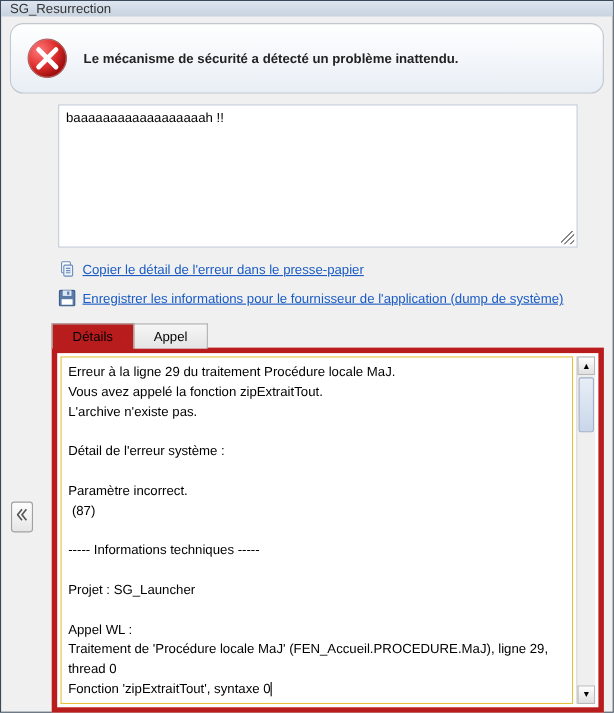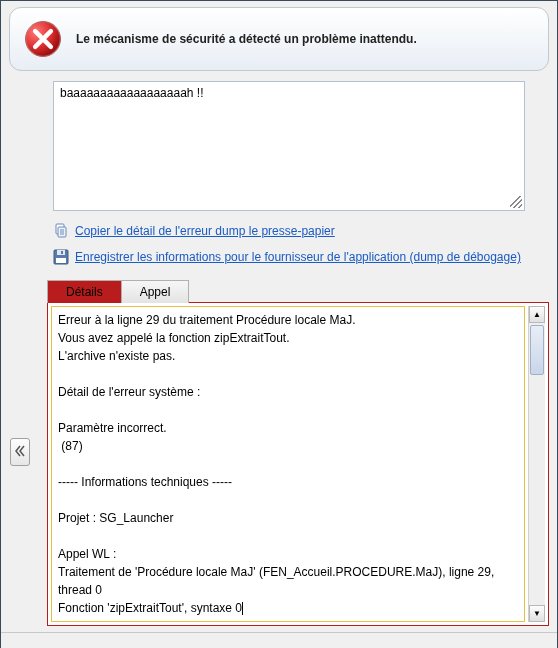--- a/index.html
+++ b/index.html
@@ -147,21 +147,21 @@
     position: relative;
     top: 1px;
     margin-right: -1px;
   }
   .tab.active {
     background: #b91c1c;
     z-index: 2;
   }
   .detail-panel {
     flex: 1;
-    border: 1px solid #b91c1c;
+    border: 5px solid #b91c1c;
     background: #fff;
     margin: 0 0 0 10px;
     min-height: 0;
     display: flex;
   }
   .detail-inner {
     flex: 1;
     border: 1px solid #e8c040;
     margin: 3px;
     padding: 4px 6px;
@@ -203,20 +203,23 @@
   }
   .cursor-caret {
     display:inline-block; width:1px; height:13px; background:#000; vertical-align:text-bottom;
   }
 </style>
 </head>
 <body>
 
 <div class="window">
 
+  <div class="titlebar">
+    <span>SG_Resurrection</span>
+  </div>
 
   <div class="content">
 
     <div class="header-bar">
       <span class="error-icon">
         <svg viewBox="0 0 48 48">
           <defs>
             <radialGradient id="rg" cx="30%" cy="30%" r="70%">
               <stop offset="0%" stop-color="#ff7a7a"></stop>
               <stop offset="60%" stop-color="#e03030"></stop>
@@ -253,33 +256,33 @@
         <div class="link-row">
           <span class="icon">
             <svg viewBox="0 0 16 16">
               <rect x="3" y="1" width="8" height="10" rx="1" fill="#fff" stroke="#6a8ab8" stroke-width="1"></rect>
               <rect x="5" y="4" width="8" height="10" rx="1" fill="#eaf2fb" stroke="#6a8ab8" stroke-width="1"></rect>
               <line x1="7" y1="7" x2="11" y2="7" stroke="#6a8ab8"></line>
               <line x1="7" y1="9" x2="11" y2="9" stroke="#6a8ab8"></line>
               <line x1="7" y1="11" x2="11" y2="11" stroke="#6a8ab8"></line>
             </svg>
           </span>
-          <a>Copier le détail de l'erreur dump le presse-papier</a>
+          <a>Copier le détail de l'erreur dans le presse-papier</a>
         </div>
 
         <div class="link-row">
           <span class="icon">
             <svg viewBox="0 0 16 16">
               <rect x="1" y="1" width="14" height="14" rx="1" fill="#5a7aa8" stroke="#3a5a88"></rect>
               <rect x="4" y="1" width="8" height="5" fill="#dce8f5"></rect>
               <rect x="8" y="2" width="2" height="3" fill="#5a7aa8"></rect>
               <rect x="3" y="9" width="10" height="5" fill="#fff"></rect>
             </svg>
           </span>
-          <a>Enregistrer les informations pour le fournisseur de l'application (dump de débogage)</a>
+          <a>Enregistrer les informations pour le fournisseur de l'application (dump de système)</a>
         </div>
 
         <div class="tabs">
           <div class="tab active">Détails</div>
           <div class="tab">Appel</div>
         </div>
 
         <div class="detail-panel">
           <div class="detail-inner"><span>Erreur à la ligne 29 du traitement Procédure locale MaJ.
 Vous avez appelé la fonction zipExtraitTout.

